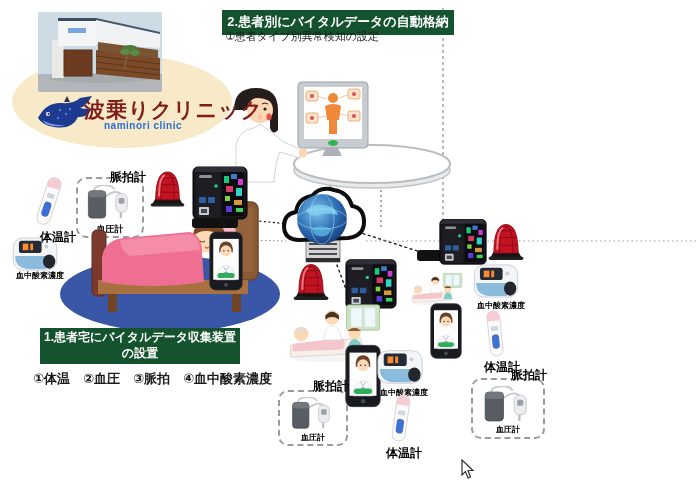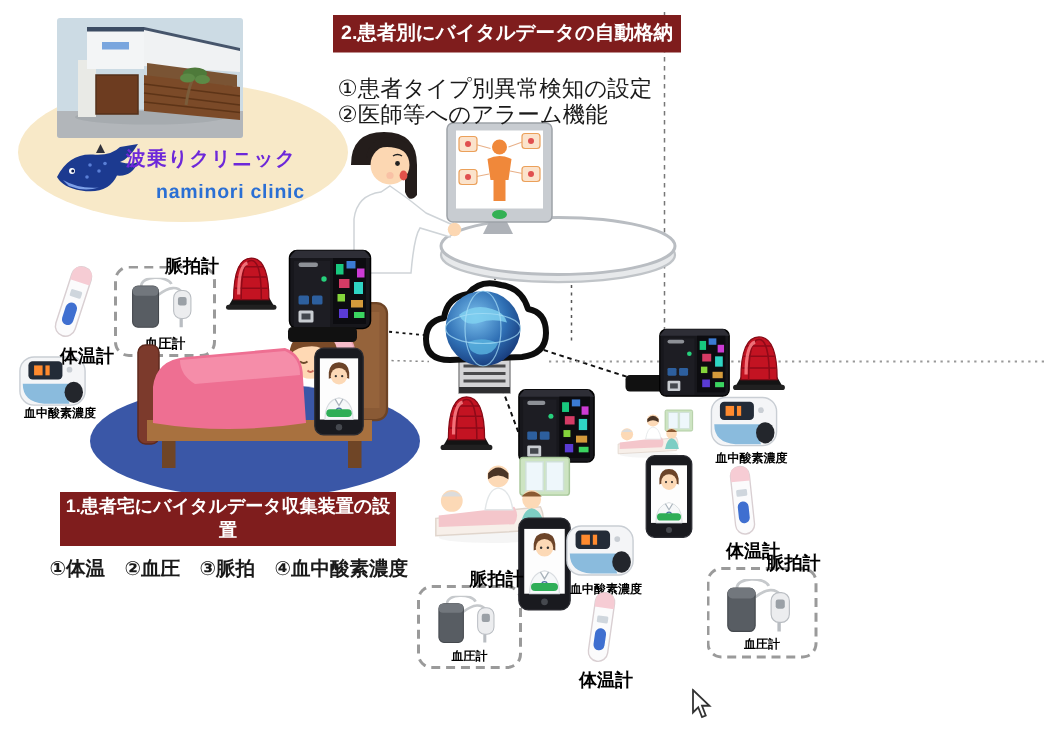--- a/index.html
+++ b/index.html
@@ -1,20 +1,20 @@
 <!DOCTYPE html>
 <html><head>
 <meta charset="utf-8">
 <style>
   html,body{margin:0;padding:0;background:#fff;}
   #canvas{position:relative;width:700px;height:486px;background:#ffffff;overflow:hidden;
           font-family:"Liberation Sans","DejaVu Sans",sans-serif;}
   .abs{position:absolute;}
   .lblB{position:absolute;font-weight:bold;color:#000000;white-space:nowrap;line-height:1;}
-  .navybox{position:absolute;background:#7f1d1d;color:#fff;font-weight:bold;text-align:center;
+  .navybox{position:absolute;background:#14532d;color:#fff;font-weight:bold;text-align:center;
            display:flex;flex-direction:column;justify-content:center;line-height:1.3;}
   .dashbox{position:absolute;border:2px dashed #9a9a9a;border-radius:10px;background:rgba(255,255,255,.55);text-align:right;}
   .serifTxt{position:absolute;font-family:"Liberation Serif","DejaVu Serif",serif;color:#111;
             font-weight:600;white-space:nowrap;letter-spacing:1px;}
   .floor{position:absolute;border-radius:50%;background:#3a57a7;}
   .beige{position:absolute;border-radius:50%;background:#f8e9c8;}
   .hubbar{position:absolute;background:#111;border-radius:3px;}
   .items-line{position:absolute;font-weight:bold;color:#1a1a1a;white-space:nowrap;text-align:center;}
 </style>
 </head>
@@ -162,29 +162,28 @@
     <path d="M2 24 Q10 8 26 9 Q38 10 44 4 L56 2 Q50 12 44 14 Q52 16 56 14 Q52 24 42 23 Q36 36 18 33 Q6 31 2 24 Z" fill="#1c3a90"></path>
     <path d="M6 26 Q16 32 30 31 Q20 34 10 30 Z" fill="#7da0e8"></path>
     <circle cx="12" cy="20" r="2" fill="#fff"></circle>
       <circle cx="12.5" cy="20" r="1" fill="#0a1a50"></circle>
     <circle cx="24" cy="16" r="1.2" fill="#5a7fd6"></circle>
       <circle cx="30" cy="20" r="1.2" fill="#5a7fd6"></circle>
     <circle cx="22" cy="24" r="1.2" fill="#5a7fd6"></circle>
       <circle cx="34" cy="15" r="1.2" fill="#5a7fd6"></circle>
     <path d="M28 8 L31 2 L34 8 Z" fill="#30313a"></path>
   </svg>
-  <div class="lblB" style="left:84px;top:99px;font-size:13px;color:#6d28d9;letter-spacing:1px;z-index:3">波乗りクリニック</div>
-  <div class="lblB" style="left:104px;top:121px;font-size:13px;color:#2a6fd4;letter-spacing:.5px;z-index:3">naminori clinic</div>
+  <div class="lblB" style="left:84px;top:99px;font-size:21px;color:#7f1d1d;letter-spacing:1px;z-index:3">波乗りクリニック</div>
+  <div class="lblB" style="left:104px;top:121px;font-size:10px;color:#2a6fd4;letter-spacing:.5px;z-index:3">naminori clinic</div>
 
   <div class="navybox" style="left:222px;top:10px;width:232px;height:25px;font-size:13px;z-index:3">
     <span>2.患者別にバイタルデータの自動格納</span>
   </div>
-  <div class="abs" style="left:225px;top:51px;font-size:15px;color:#1a1a1a;line-height:17px;z-index:3">
+  <div class="abs" style="left:225px;top:28px;font-size:11px;color:#1a1a1a;line-height:17px;z-index:3">
     <div>①患者タイプ別異常検知の設定</div>
-    <div>②医師等へのアラーム機能</div>
   </div>
 
   <svg class="abs" style="left:226px;top:80px;width:234px;height:112px;z-index:2" viewBox="0 0 234 112">
     <ellipse cx="146" cy="90" rx="78" ry="18" fill="#e7e9eb" stroke="#c0c4c8" stroke-width="1.5"></ellipse>
     <ellipse cx="146" cy="84" rx="78" ry="19" fill="#ffffff" stroke="#b9bdc2" stroke-width="2"></ellipse>
     <path d="M100 68 L112 68 L116 76 L96 76 Z" fill="#aeb2b8"></path>
     <rect x="72" y="2" width="70" height="66" rx="4" fill="#c8ccd1" stroke="#9da2a8"></rect>
     <rect x="78" y="7" width="58" height="52" fill="#ffffff"></rect>
     <circle cx="107" cy="18" r="5" fill="#f0883a"></circle>
     <path d="M99 26 Q107 22 115 26 L113 40 L111 40 L111 54 L103 54 L103 40 L101 40 Z" fill="#f0883a"></path>
@@ -267,21 +266,21 @@
       <use href="#sym-alarm"></use>
     </svg>
   <svg class="abs" style="left:192px;top:164px;width:56px;height:56px;z-index:4">
       <use href="#sym-server"></use>
     </svg>
   <div class="hubbar" style="left:192px;top:218px;width:46px;height:10px;z-index:4"></div>
   <svg class="abs" style="left:209px;top:231px;width:34px;height:60px;z-index:4">
       <use href="#sym-phone"></use>
     </svg>
 
-  <div class="navybox" style="left:40px;top:328px;width:224px;height:36px;font-size:12px;z-index:3">
+  <div class="navybox" style="left:40px;top:328px;width:200px;height:36px;font-size:12px;z-index:3">
     <span>1.患者宅にバイタルデータ収集装置の設置</span>
   </div>
   <div class="items-line" style="left:33px;top:370px;font-size:13px;z-index:3">①体温　②血圧　③脈拍　④血中酸素濃度</div>
 
   <svg class="abs" style="left:292px;top:261px;width:38px;height:40px;z-index:3">
       <use href="#sym-alarm"></use>
     </svg>
   <svg class="abs" style="left:344px;top:257px;width:54px;height:52px;z-index:3">
       <use href="#sym-server"></use>
     </svg>

